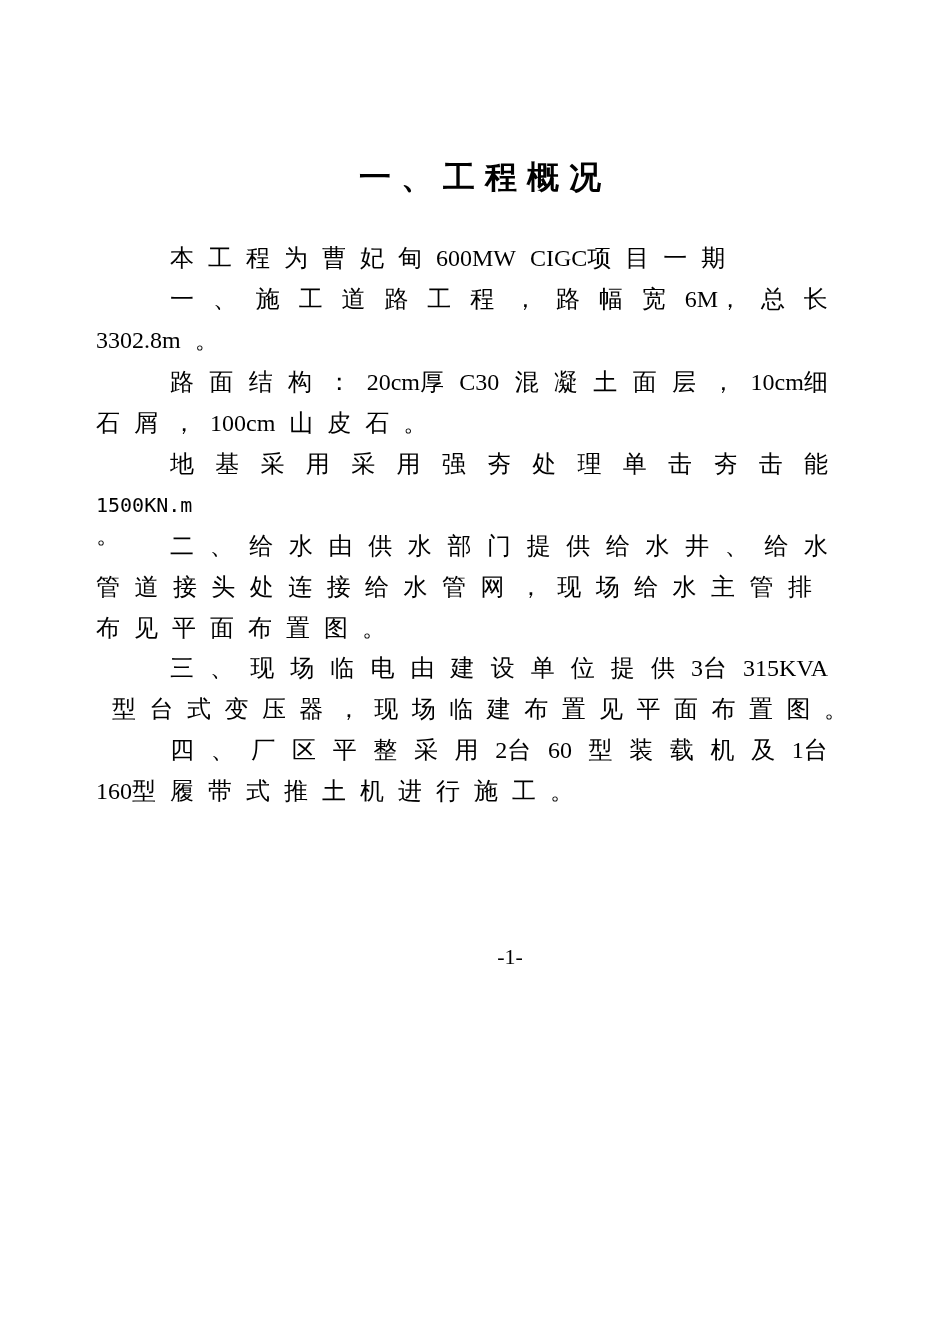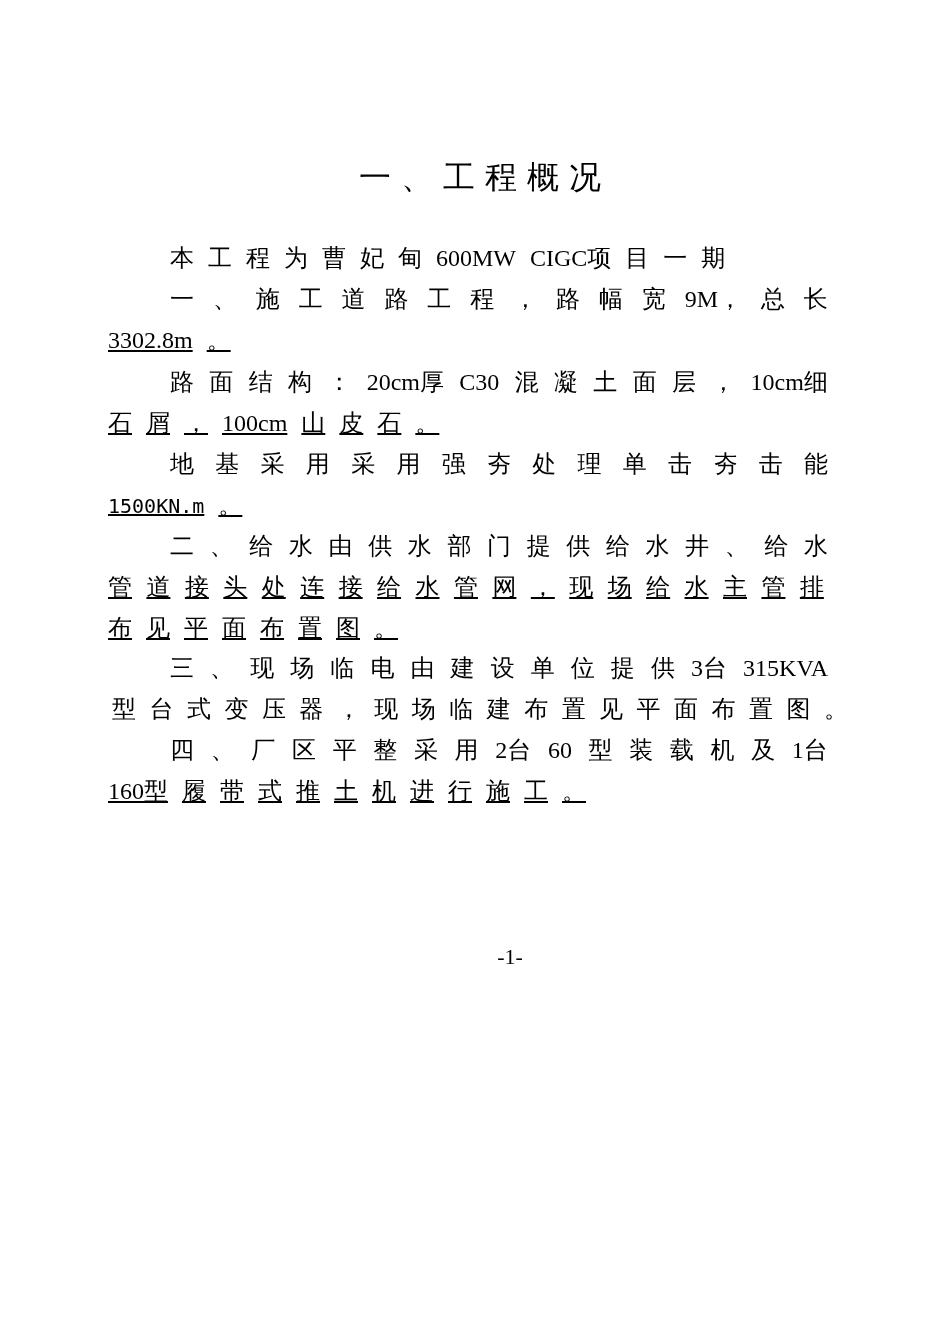--- a/index.html
+++ b/index.html
@@ -22,38 +22,38 @@
     height: 1342px;
     background: #ffffff;
   }
   .title {
     position: absolute;
     left: 0;
     width: 950px;
     top: 155px;
     text-align: center;
     font-size: 32px;
-    font-weight: normal;
+    font-weight: bold;
     letter-spacing: 10px;
     line-height: 44px;
     padding-left: 20px;
     box-sizing: border-box;
   }
   .line {
     position: absolute;
     font-size: 24px;
     line-height: 30px;
     height: 30px;
     white-space: nowrap;
     display: flex;
     justify-content: space-between;
     align-items: baseline;
   }
   .line.indent { left: 170px; width: 658px; }
-  .line.full { left: 108px; width: 716px; text-decoration: underline; }
+  .line.full { left: 96px; width: 716px; }
   .line.full-wide { left: 112px; width: 736px; }
   .line.left { justify-content: flex-start; }
   .line.left span { margin-right: 14px; }
   .line span { display: inline-block; }
   .mono { font-family: "DejaVu Sans Mono", "Liberation Mono", monospace; font-size: 20px; }
   .pagenum {
     position: absolute;
     left: 0;
     width: 950px;
     top: 942px;
@@ -91,21 +91,21 @@
         <span>施</span>
         <span>工</span>
         <span>道</span>
         <span>路</span>
         <span>工</span>
         <span>程</span>
         <span>，</span>
         <span>路</span>
         <span>幅</span>
         <span>宽</span>
-        <span>9M，</span>
+        <span>6M，</span>
         <span>总</span>
         <span>长</span>
       </div>
       <div class="line full left" style="top: 325px;">
         <span>3302.8m</span>
         <span>。</span>
       </div>
       <div class="line indent" style="top: 367px;">
         <span>路</span>
         <span>面</span>
@@ -142,21 +142,21 @@
         <span>强</span>
         <span>夯</span>
         <span>处</span>
         <span>理</span>
         <span>单</span>
         <span>击</span>
         <span>夯</span>
         <span>击</span>
         <span>能</span>
       </div>
-      <div class="line full left" style="top: 490px;">
+      <div class="line full left" style="top: 490px; flex-direction: column;">
         <span class="mono">1500KN.m</span>
         <span>。</span>
       </div>
       <div class="line indent" style="top: 531px;">
         <span>二</span>
         <span>、</span>
         <span>给</span>
         <span>水</span>
         <span>由</span>
         <span>供</span>

